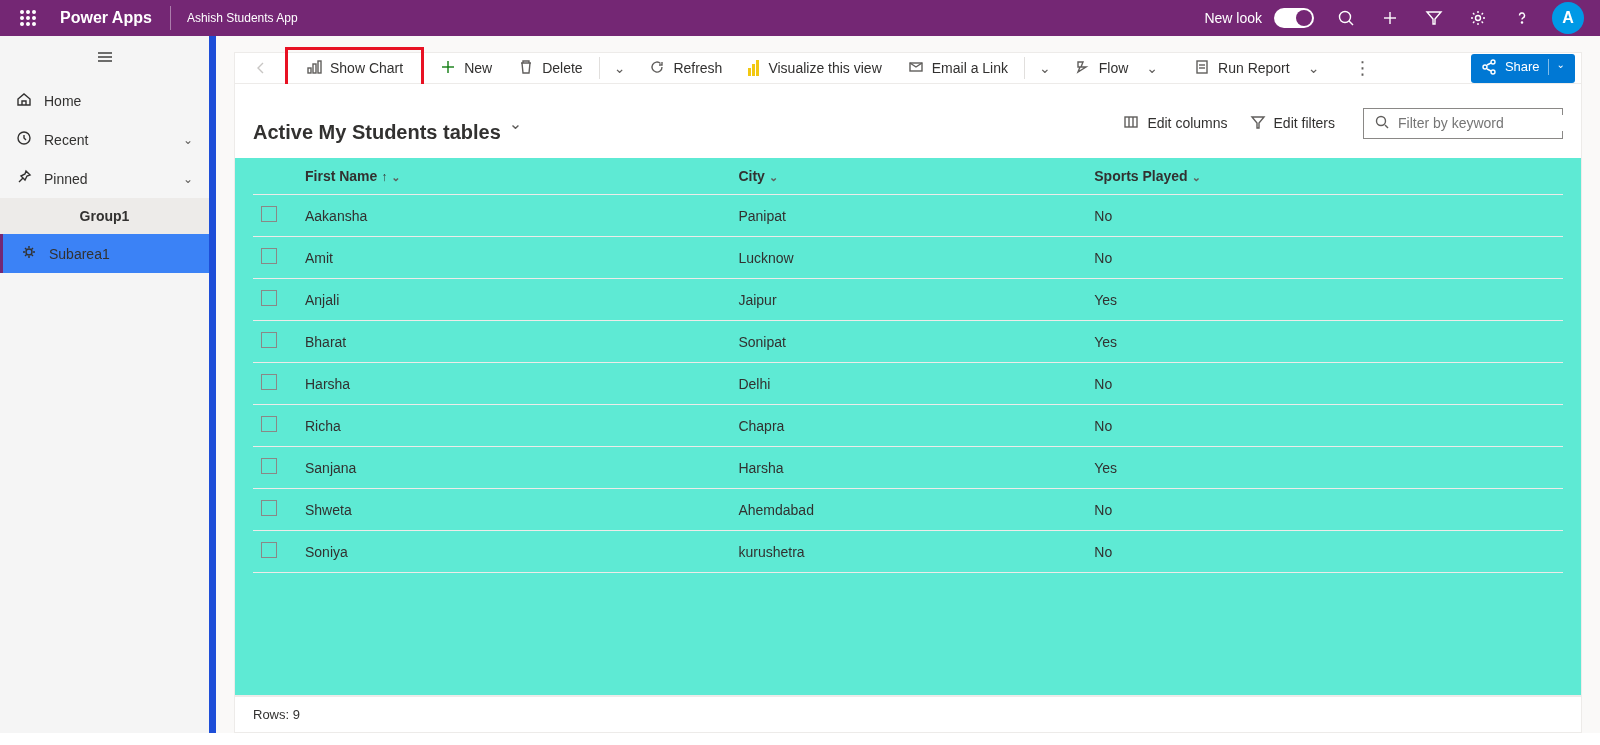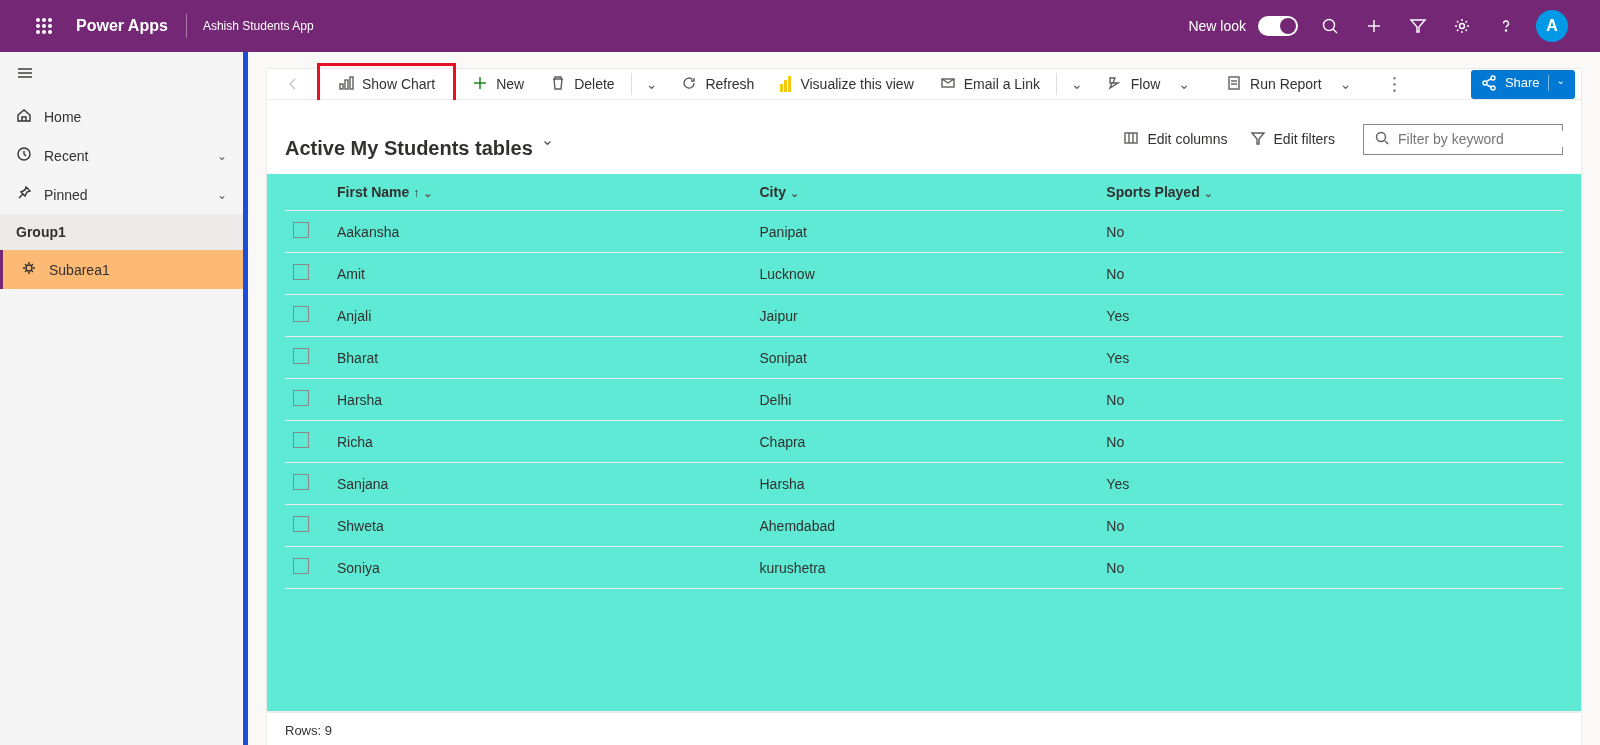--- a/index.html
+++ b/index.html
@@ -1,41 +1,41 @@
 <!DOCTYPE html>
 <html><head>
 <meta charset="utf-8">
 <style>
 * { box-sizing: border-box; margin: 0; padding: 0; font-family: "Segoe UI", Arial, sans-serif; }
 html, body { width: 1600px; height: 745px; overflow: hidden; background: #fff; }
 
 
-.topbar { height: 52px; background: #742774; color: #fff; display: flex; align-items: center; padding: 0 24px; }
+.topbar { height: 36px; background: #742774; color: #fff; display: flex; align-items: center; padding: 0 8px; }
 .topbar .waffle { width: 40px; height: 40px; display: flex; align-items: center; justify-content: center; cursor: pointer; }
 .topbar .title { font-size: 16px; font-weight: 600; padding: 0 12px; }
 .topbar .divider { width: 1px; height: 24px; background: rgba(255,255,255,.4); margin: 0 6px; }
 .topbar .appname { font-size: 12px; padding: 0 10px; }
 .topbar .spacer { flex: 1; }
 .topbar .newlook { display: flex; align-items: center; gap: 12px; margin-right: 10px; font-size: 14px; }
 .topbar .toggle { width: 40px; height: 20px; background: #fff; border-radius: 10px; position: relative; cursor: pointer; }
 .topbar .toggle::after { content: ""; position: absolute; right: 2px; top: 2px; width: 16px; height: 16px; border-radius: 50%; background: #742774; }
 .topbar .iconbtn { width: 44px; height: 48px; display: flex; align-items: center; justify-content: center; cursor: pointer; }
 .topbar svg { stroke: #fff; fill: none; }
 .avatar { width: 32px; height: 32px; border-radius: 50%; background: #0099e6; color: #fff; display: flex; align-items: center; justify-content: center; font-weight: 600; margin: 0 8px; }
 
 
 .main { display: flex; height: calc(745px - 48px); }
 
 
-.leftnav { width: 248px; background: #f5f5f5; border-right: 5px solid #1d4ed8; display: flex; flex-direction: column; font-size: 14px; color: #323130; }
+.leftnav { width: 216px; background: #f5f5f5; border-right: 7px solid #1d4ed8; display: flex; flex-direction: column; font-size: 14px; color: #323130; text-align: center; }
 .leftnav .ham { padding: 12px 16px; cursor: pointer; }
 .leftnav .navitem { display: flex; align-items: center; gap: 12px; padding: 10px 16px; cursor: pointer; }
 .leftnav .navitem .chev { margin-left: auto; color: #605e5c; font-size: 12px; }
 .leftnav .group { padding: 10px 16px; font-weight: 600; background: #edebe9; }
-.leftnav .subitem { display: flex; align-items: center; gap: 12px; padding: 10px 16px 10px 18px; background: #fdba74; border-left: 3px solid #742774; cursor: pointer; }
+.leftnav .subitem { display: flex; align-items: center; gap: 12px; padding: 10px 16px 10px 18px; background: #3b82f6; border-left: 3px solid #742774; cursor: pointer; }
 .leftnav svg { stroke: #323130; fill: none; }
 
 
 .content { flex: 1; background: #faf9f8; padding: 16px 18px 0 18px; display: flex; flex-direction: column; }
 
 
 .cmdbar { background: #fff; border: 1px solid #edebe9; height: 32px; display: flex; align-items: center; padding: 0 6px; gap: 2px; font-size: 14px; color: #323130; }
 .cmdbar .btn { display: flex; align-items: center; gap: 8px; padding: 6px 12px; cursor: pointer; border-radius: 2px; }
 .cmdbar .sep { width: 1px; height: 22px; background: #e1dfdd; margin: 0 2px; }
 .cmdbar .chev { color: #605e5c; padding: 6px 10px; cursor: pointer; }

